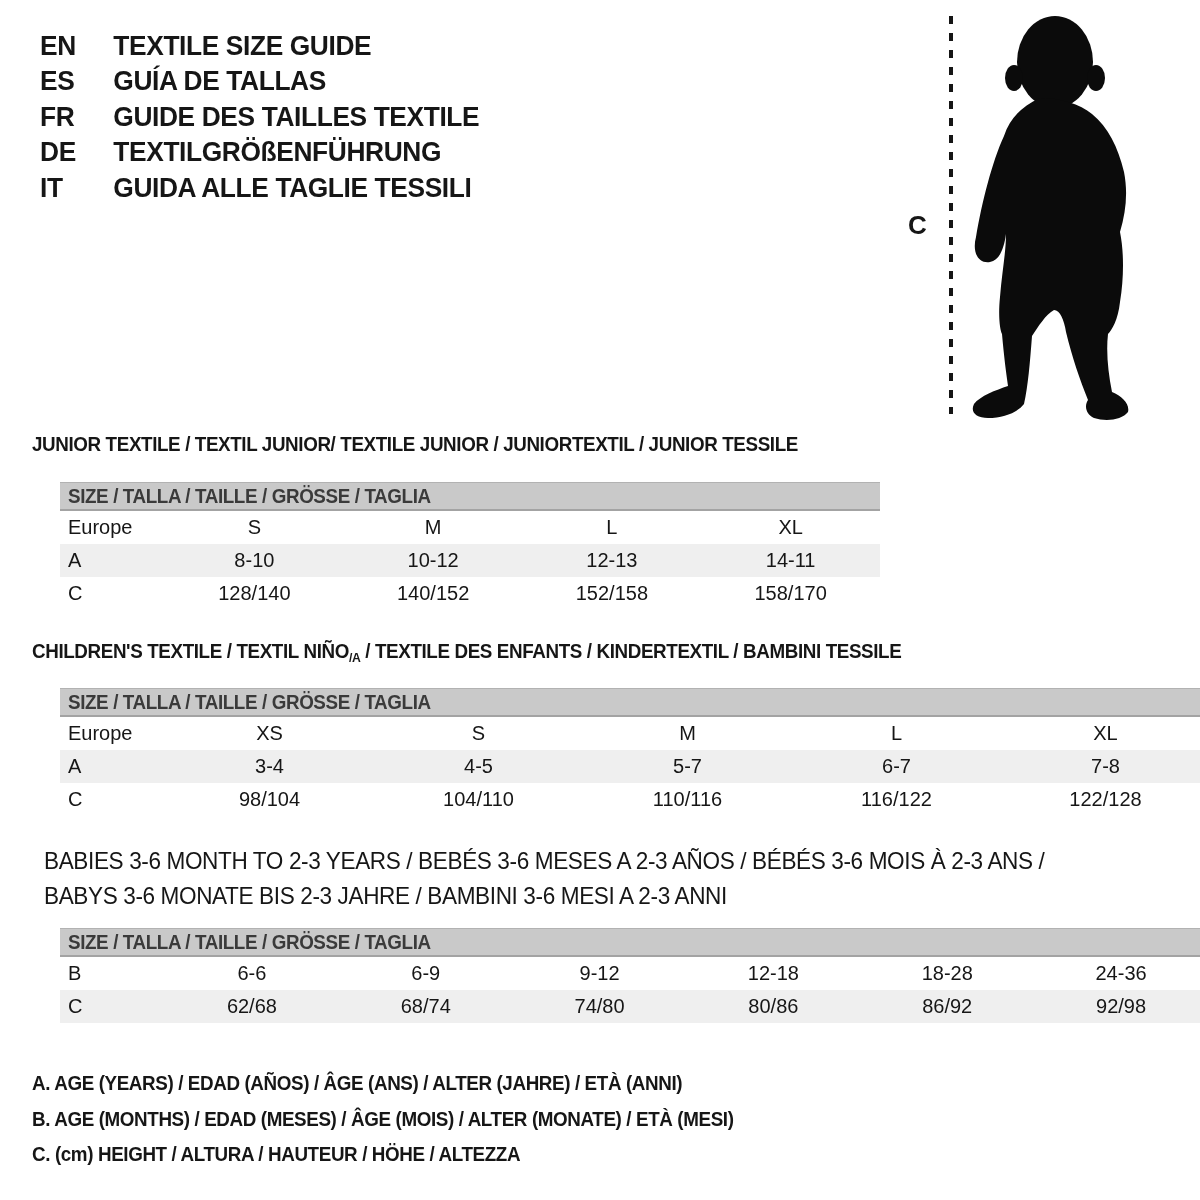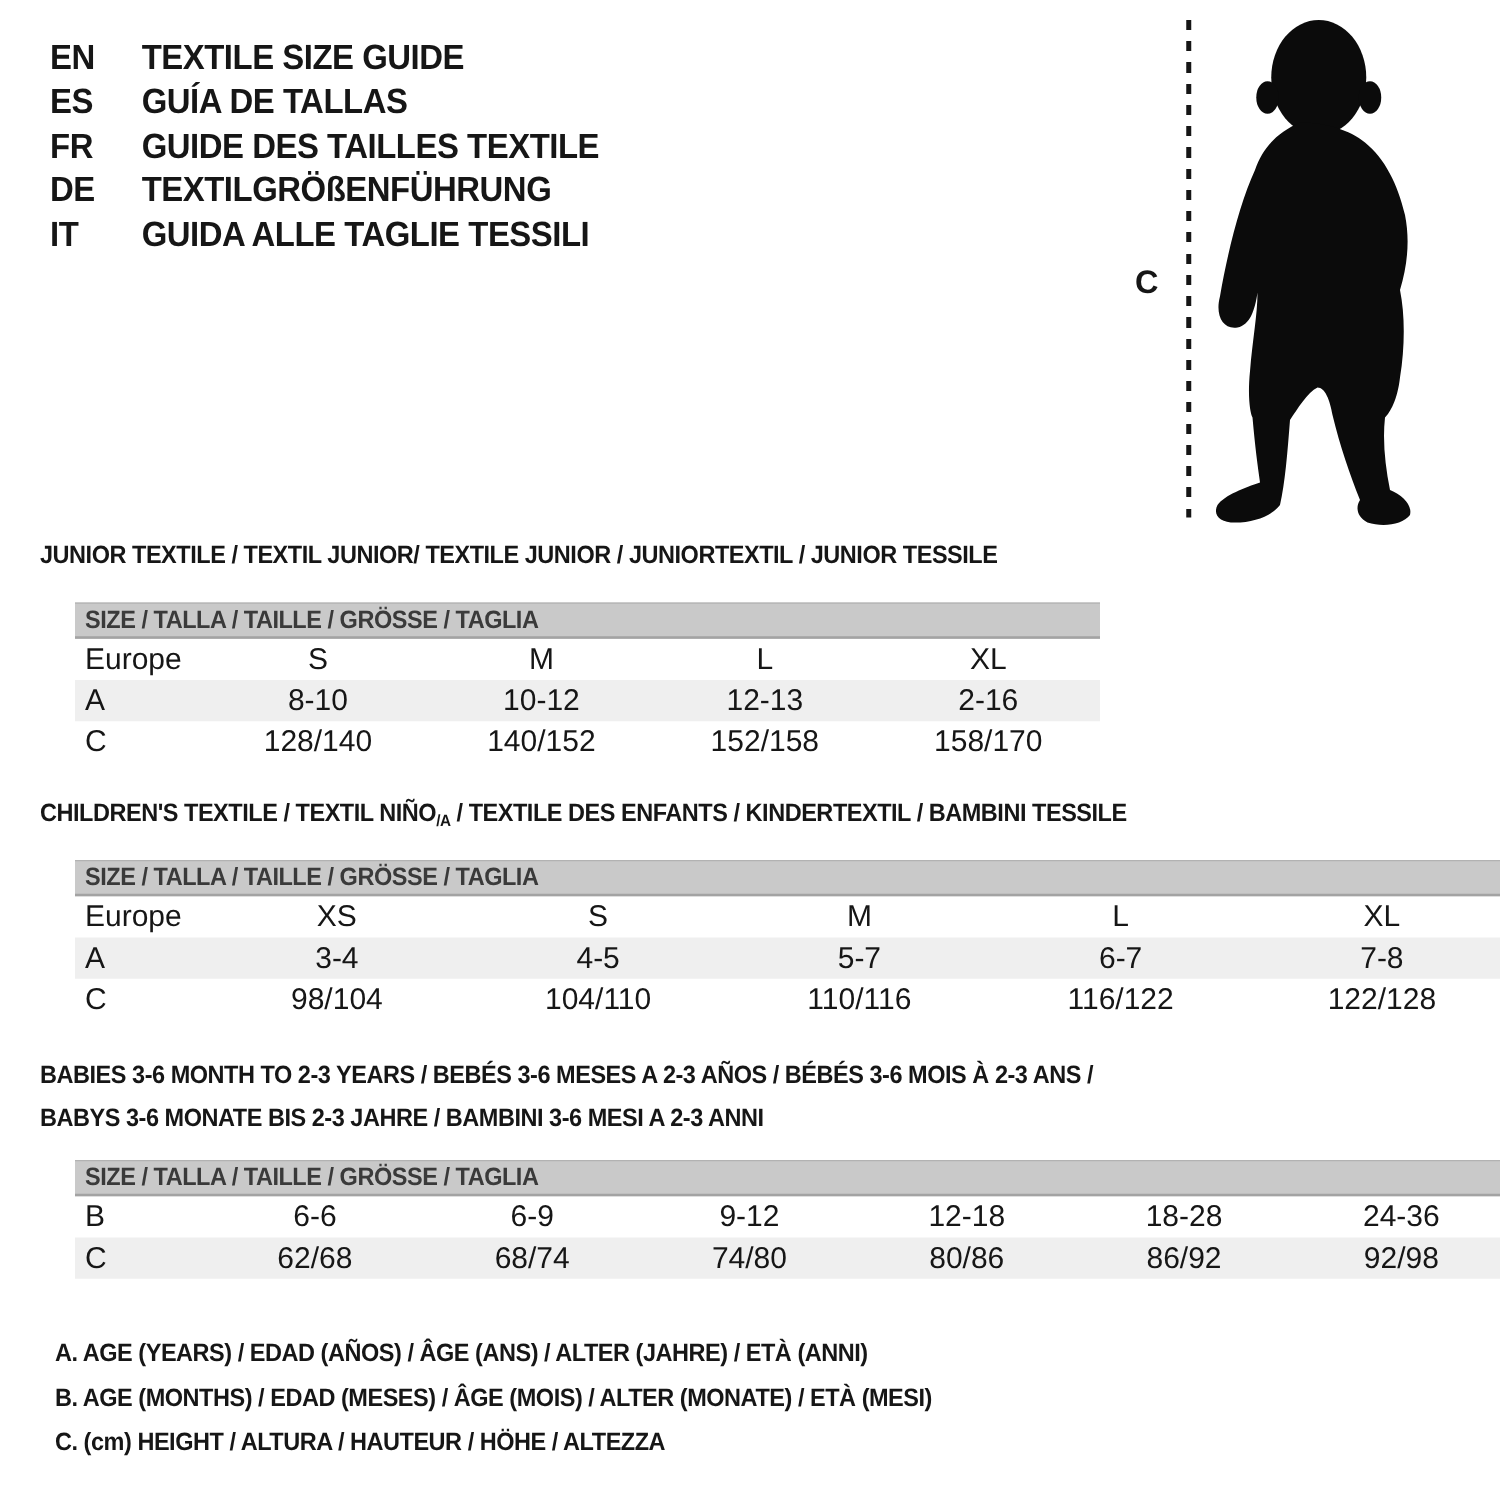--- a/index.html
+++ b/index.html
@@ -32,35 +32,35 @@
   .babies-heading-line{height:35px;line-height:35px;}
 
   .size-table{position:absolute;left:32px;margin-left:28px;}
   .w-junior{width:820px;}
   .w-children{width:1150px;}
   .w-babies{width:1148px;}
 
   .table-bar{height:29px;line-height:26px;background:var(--bar-gray);
     border-top:1px solid #b2b2b2;border-bottom:2px solid #a3a3a3;
     padding-left:8px;font-size:20px;font-weight:700;color:var(--bar-text);overflow:hidden;}
-  .trow{display:flex;align-items:center;height:33px;font-size:24px;color:var(--ink);}
+  .trow{display:flex;align-items:center;height:33px;font-size:20px;color:var(--ink);}
   .trow.shaded{background:var(--row-shade);}
   .tcell{flex:1;text-align:center;white-space:nowrap;}
   .tcell-label{flex:0 0 105px;text-align:left;padding-left:8px;}
 
   
-  .footer{position:absolute;left:44px;top:1066px;}
+  .footer{position:absolute;left:32px;top:1066px;}
   .footer-line{height:35.5px;line-height:35.5px;font-size:20px;font-weight:700;}
 
   
   #junior-heading{top:433px;}
   #junior-table{top:482px;}
   #children-heading{top:640px;}
   #children-table{top:688px;}
-  #babies-heading{top:843px;left:32px;position:absolute;font-size:20px;font-weight:700;}
+  #babies-heading{top:843px;left:44px;position:absolute;font-size:24px;font-weight:400;}
   #babies-table{top:928px;}
 </style>
 </head>
 <body>
 
 <div class="page">
 
   <div class="lang-list">
     <div class="lang-row condensed">
       <span class="lang-code">EN</span>
@@ -129,21 +129,21 @@
           <div class="tcell">S</div>
           <div class="tcell">M</div>
           <div class="tcell">L</div>
           <div class="tcell">XL</div>
         </div>
         <div class="trow shaded">
           <div class="tcell tcell-label">A</div>
           <div class="tcell">8-10</div>
           <div class="tcell">10-12</div>
           <div class="tcell">12-13</div>
-          <div class="tcell">2-16</div>
+          <div class="tcell">14-11</div>
         </div>
         <div class="trow">
           <div class="tcell tcell-label">C</div>
           <div class="tcell">128/140</div>
           <div class="tcell">140/152</div>
           <div class="tcell">152/158</div>
           <div class="tcell">158/170</div>
         </div>
       </div>
   </div>

